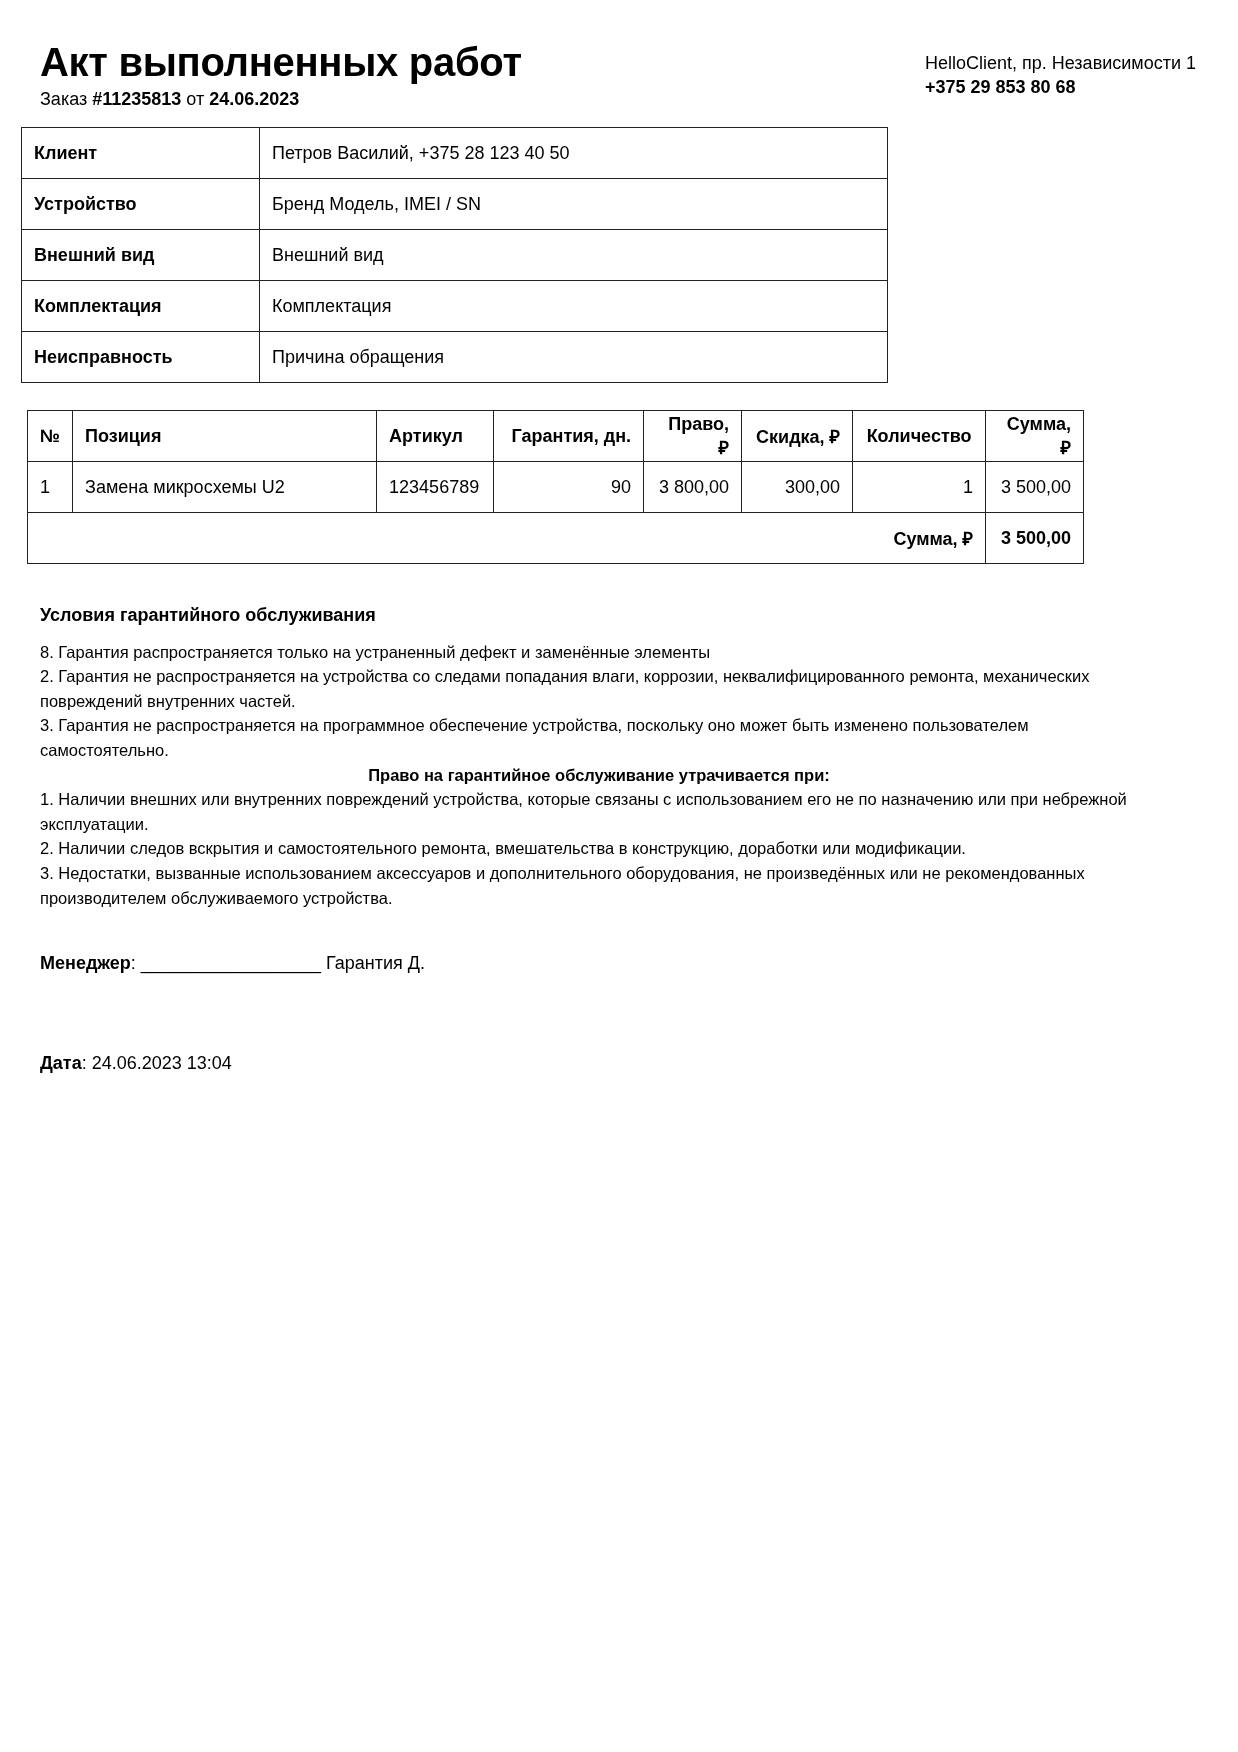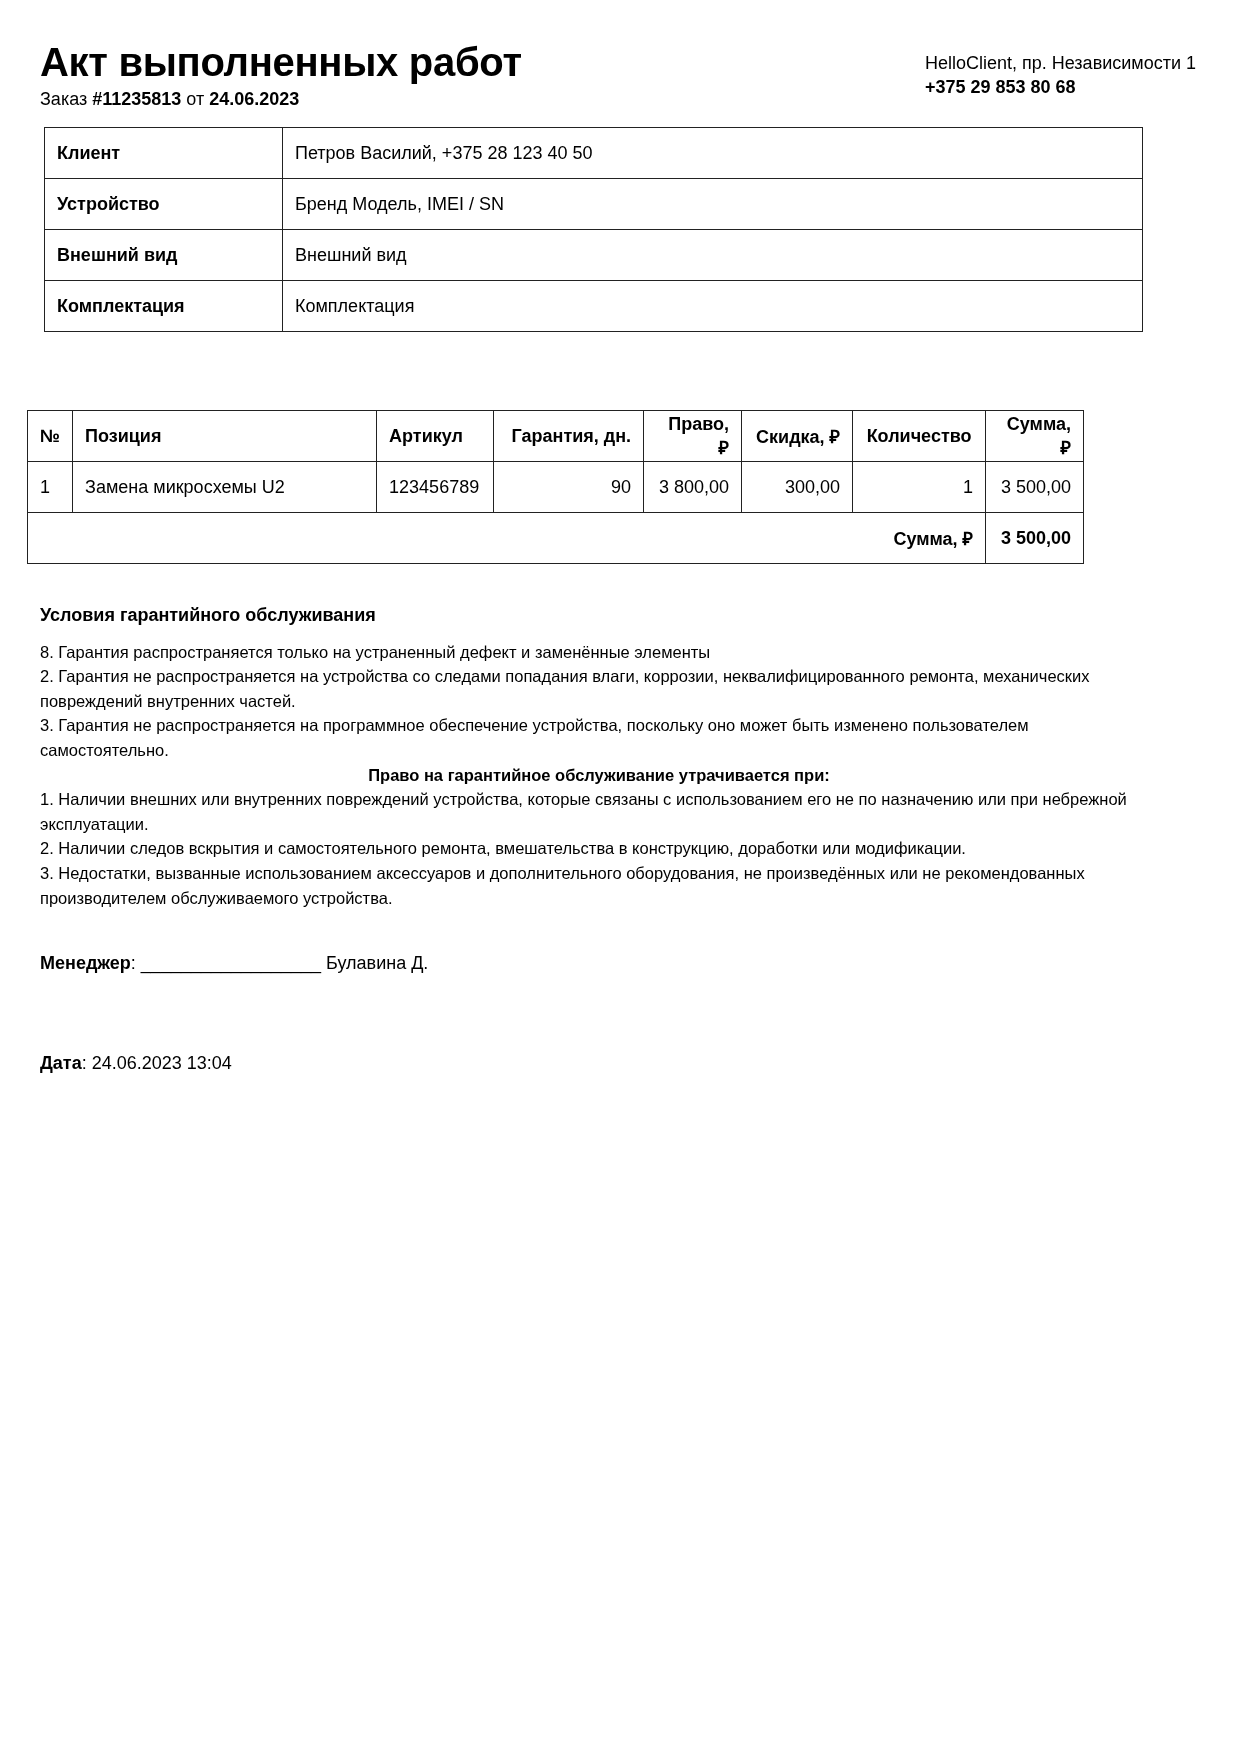--- a/index.html
+++ b/index.html
@@ -13,21 +13,21 @@
     font-size: 40px; font-weight: bold; letter-spacing: -0.3px; line-height: 48px;
   }
   .order-line { position: absolute; left: 40px; top: 88px; font-size: 18px; line-height: 22px; }
   .order-line b { font-weight: bold; }
   .company { position: absolute; right: 42px; top: 51px; font-size: 18px; line-height: 24px; }
   .company .phone { font-weight: bold; }
 
   table { border-collapse: collapse; position: absolute; font-size: 18px; }
   td, th { border: 1.5px solid #222; }
 
-  .info-table { left: 44px; top: 127px; width: 1099px; padding-left: 28px; }
+  .info-table { left: 21px; top: 127px; width: 867px; padding-left: 28px; }
   .info-table td { height: 50px; padding: 0 12px; vertical-align: middle; }
   .info-table td.k { width: 213px; font-weight: bold; }
 
   .items-table { left: 27px; top: 410px; width: 1057px; }
   .items-table th, .items-table td { height: 50px; padding: 0 12px; vertical-align: middle; }
   .items-table th { font-weight: bold; text-align: left; }
   .items-table .r { text-align: right; }
   .items-table .c { text-align: center; }
   .items-table td.total-label { text-align: right; font-weight: bold; }
   .items-table td.total-value { text-align: right; font-weight: bold; }
@@ -75,20 +75,24 @@
       <td>Бренд Модель, IMEI / SN</td>
     </tr>
     <tr>
       <td class="k">Внешний вид</td>
       <td>Внешний вид</td>
     </tr>
     <tr>
       <td class="k">Комплектация</td>
       <td>Комплектация</td>
     </tr>
+    <tr>
+      <td class="k">Неисправность</td>
+      <td>Причина обращения</td>
+    </tr>
   </tbody>
     </table>
 
   <table class="items-table">
     <tbody>
         <tr>
       <th style="width:19px">№</th>
       <th style="width:279px">Позиция</th>
       <th style="width:92px">Артикул</th>
       <th style="width:125px" class="r">Гарантия, дн.</th>
@@ -120,21 +124,21 @@
     <p class="line">2. Гарантия не распространяется на устройства со следами попадания влаги, коррозии, неквалифицированного ремонта, механических повреждений внутренних частей.</p>
     <p class="line">3. Гарантия не распространяется на программное обеспечение устройства, поскольку оно может быть изменено пользователем самостоятельно.</p>
     <p class="subheading">Право на гарантийное обслуживание утрачивается при:</p>
     <p class="line">1. Наличии внешних или внутренних повреждений устройства, которые связаны с использованием его не по назначению или при небрежной эксплуатации.</p>
     <p class="line">2. Наличии следов вскрытия и самостоятельного ремонта, вмешательства в конструкцию, доработки или модификации.</p>
     <p class="line">3. Недостатки, вызванные использованием аксессуаров и дополнительного оборудования, не произведённых или не рекомендованных производителем обслуживаемого устройства.</p>
   </div>
 
   <div class="sign-left">
     <b>Менеджер</b><span>: </span><span class="underline-blank">__________________</span>
-    <span>Булавина Д.</span>
+    <span>Гарантия Д.</span>
   </div>
 
 
   <div class="date-line">
     <b>Дата</b><span>: </span><span>24.06.2023 13:04</span>
   </div>
 
 </div>
 
 </body></html>

